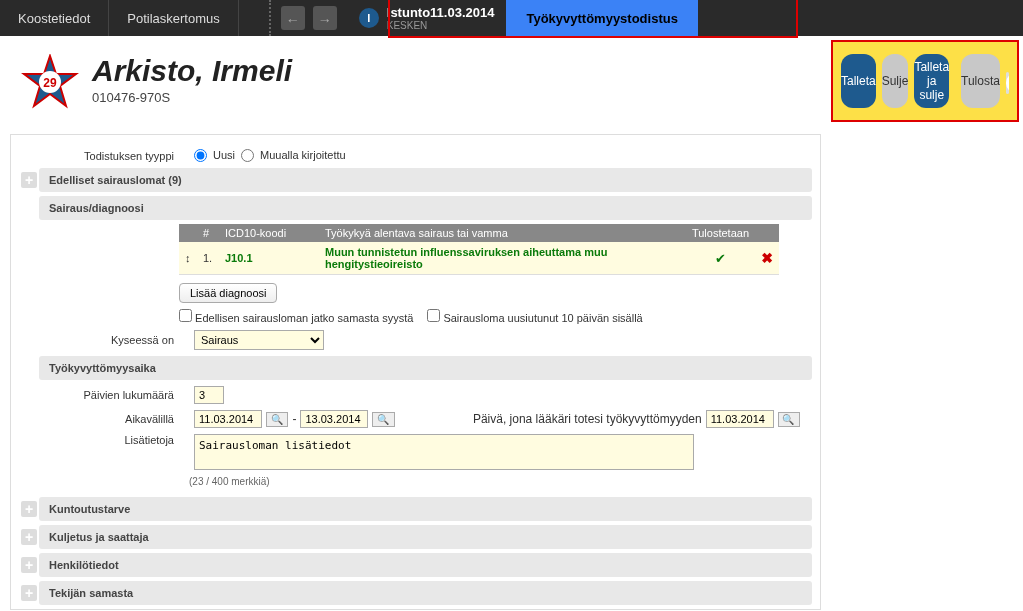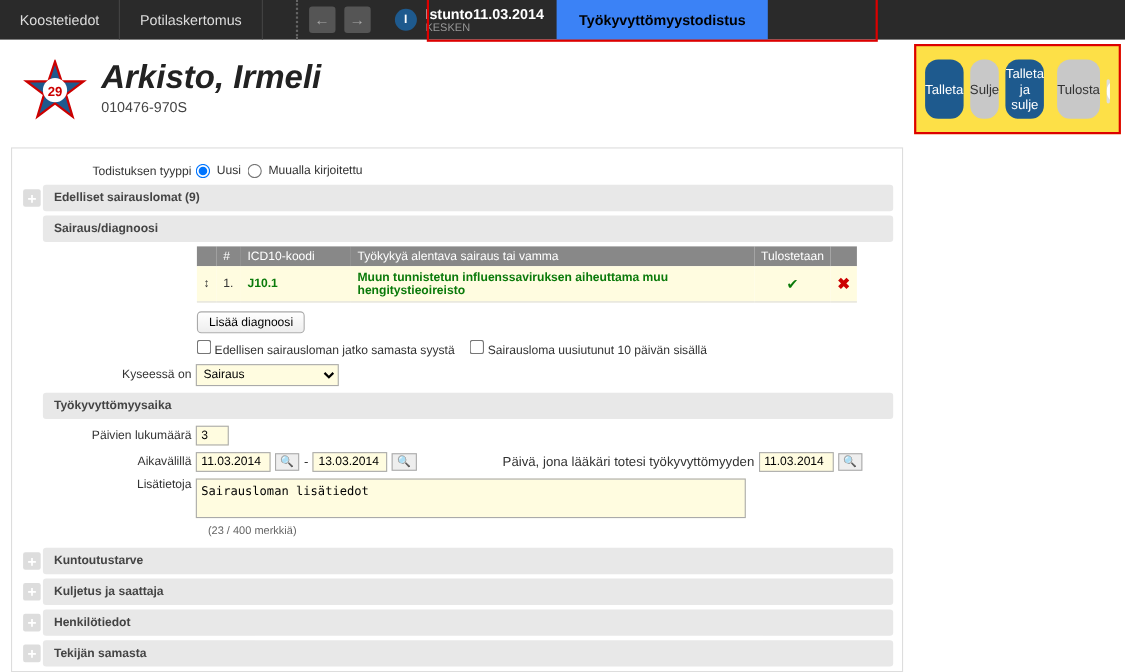--- a/index.html
+++ b/index.html
@@ -22,21 +22,21 @@
 .btn-gray { background: #c8c8c8; color: #333; }
 .toggle-group { display: flex; background: #ddd; border-radius: 14px; overflow: hidden; margin-top: 4px; align-self: center; }
 .toggle-btn { padding: 5px 14px; border: none; font-size: 11px; cursor: pointer; background: transparent; font-weight: bold; }
 .toggle-active { background: #fff; border-radius: 14px; font-weight: bold; }
 .patient-header { display: flex; align-items: flex-start; gap: 10px; padding: 8px 0 16px 8px; }
 .logo { width: 64px; height: 64px; position: relative; }
 .logo svg { width: 100%; height: 100%; }
 .patient-name { font-size: 30px; font-weight: bold; font-style: italic; color: #222; }
 .patient-id { font-size: 13px; color: #444; margin-top: 2px; }
 .form-area { border: 1px solid #ddd; padding: 8px 8px 0 8px; }
-.row-label { display: flex; align-items: center; gap: 4px; margin: 6px 0; }
+.row-label { display: flex; align-items: center; gap: 20px; margin: 6px 0; }
 .lbl { width: 155px; text-align: right; font-size: 11px; color: #333; }
 .radio-group { display: flex; gap: 6px; align-items: flex-start; font-size: 11px; }
 .section-header { background: #e8e8e8; padding: 6px 10px; font-size: 11px; font-weight: bold; color: #444; margin: 4px 0; position: relative; border-radius: 3px; }
 .expand-icon { position: absolute; left: -18px; top: 4px; width: 16px; height: 16px; background: #ddd; color: #fff; display: flex; align-items: center; justify-content: center; font-size: 14px; border-radius: 2px; }
 .section-wrap { padding-left: 20px; }
 .diag-table { width: 600px; margin-left: 160px; border-collapse: collapse; font-size: 11px; }
 .diag-table th { background: #888; color: #fff; text-align: left; padding: 3px 6px; font-weight: normal; }
 .diag-table td { background: #fffce0; padding: 4px 6px; border-bottom: 1px solid #ddd; }
 .diag-table td.green { color: #0a7a0a; font-weight: bold; }
 .check-green { color: #0a7a0a; font-size: 13px; }

